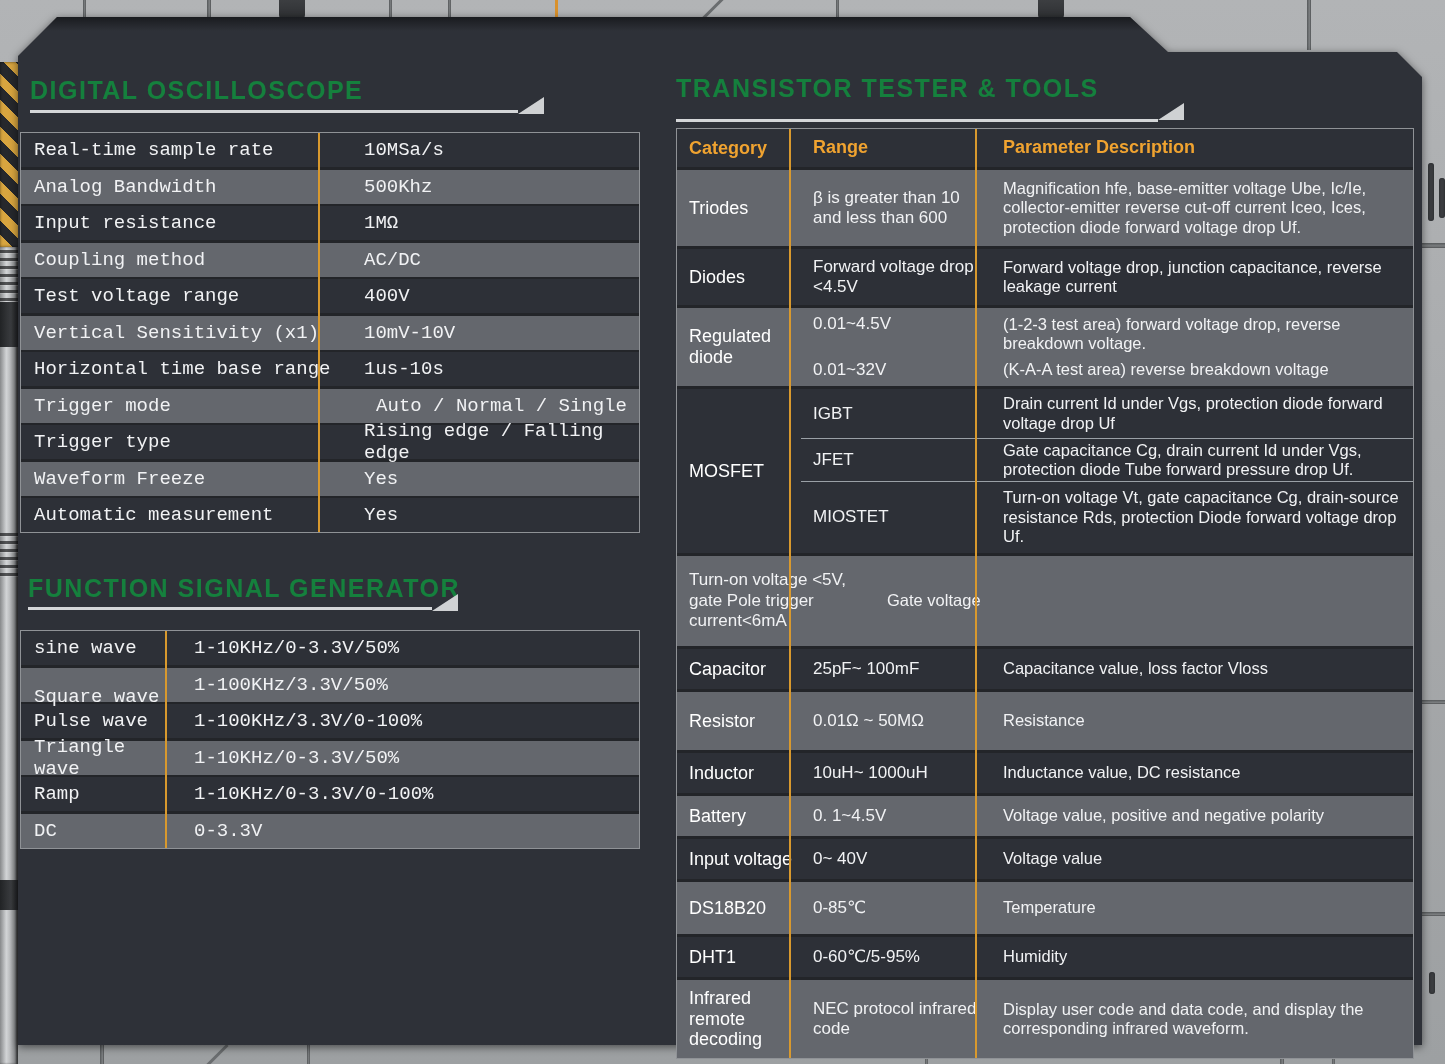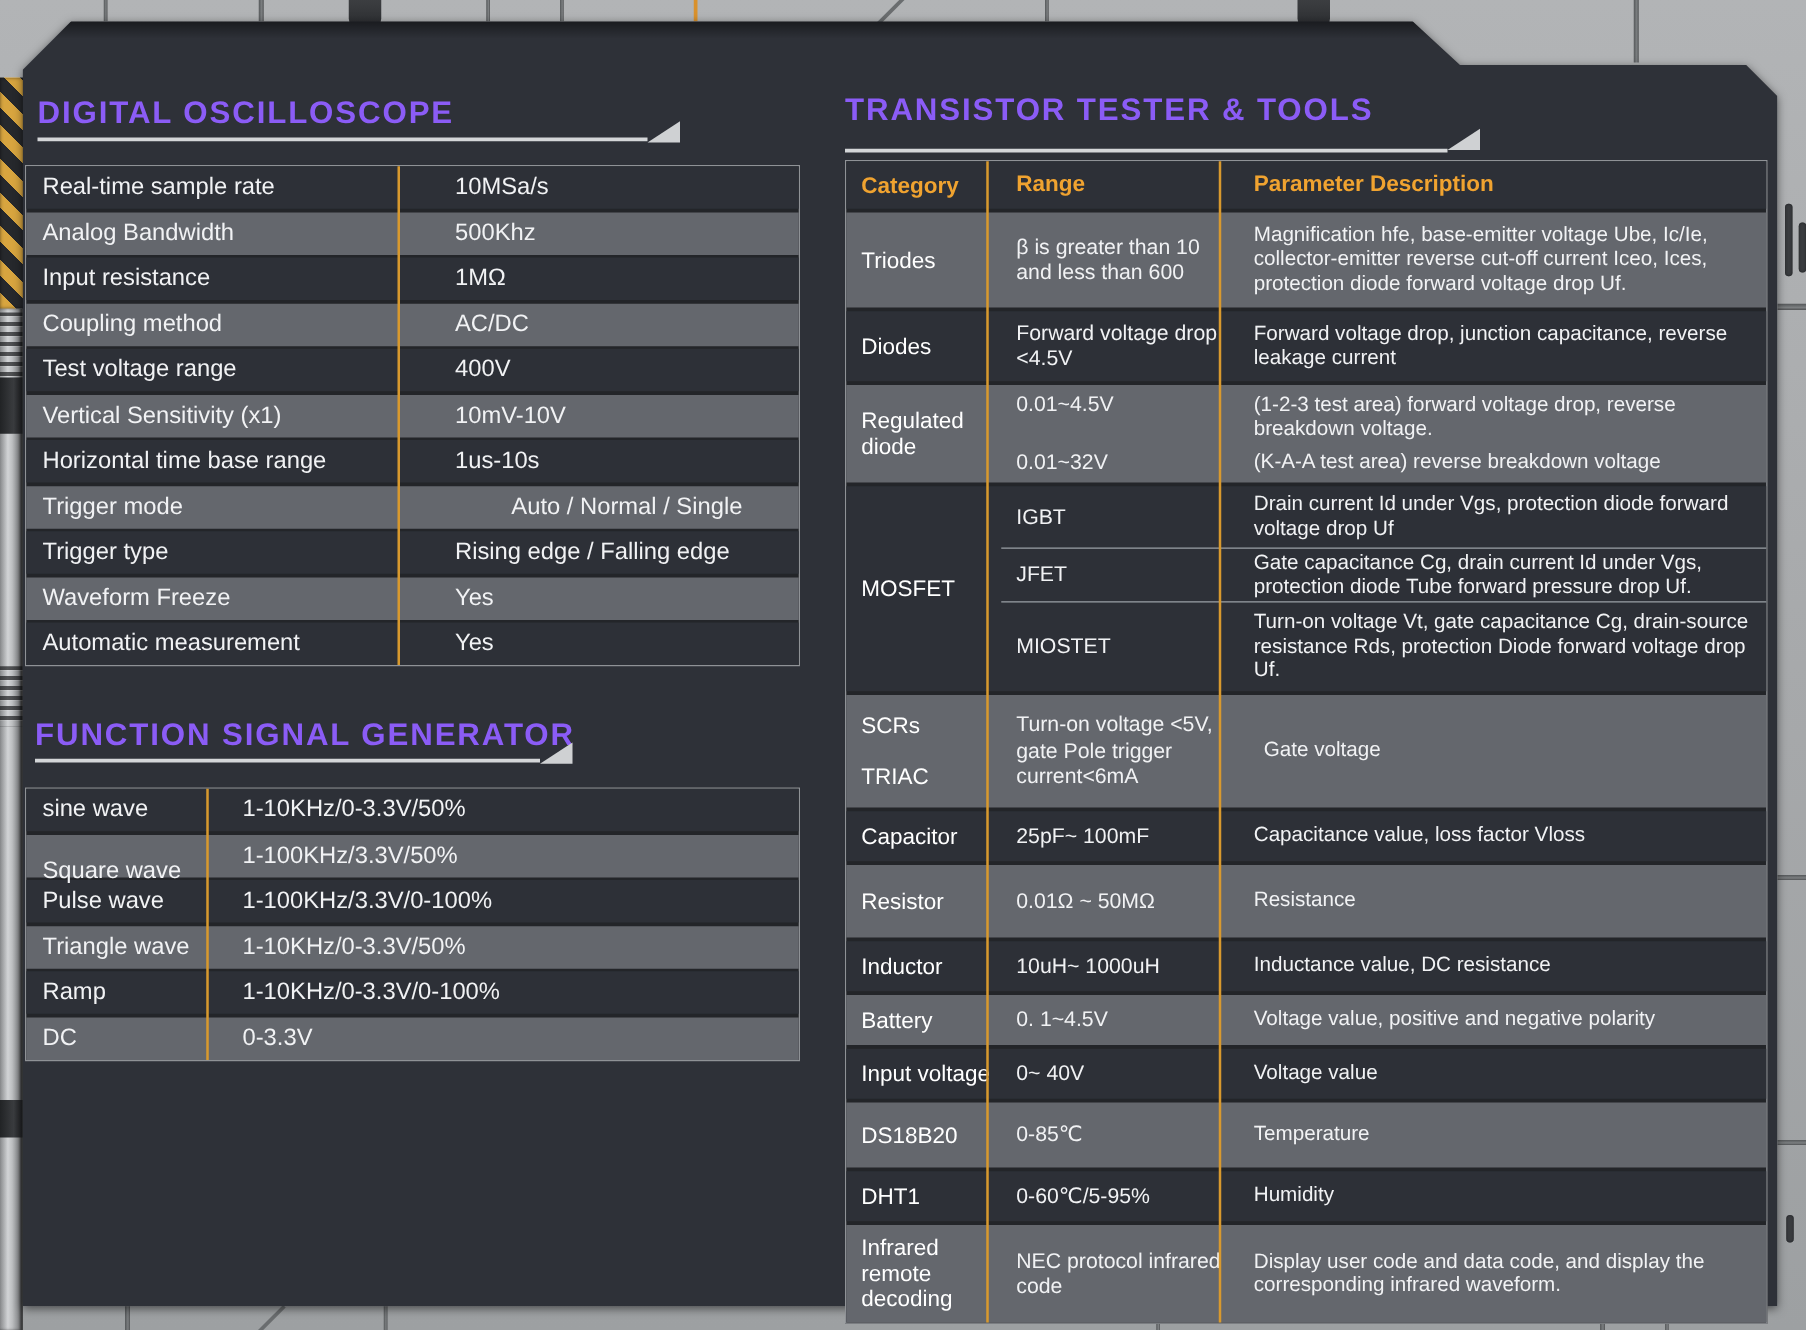--- a/index.html
+++ b/index.html
@@ -29,25 +29,25 @@
   
   .panel-wrap{position:absolute;left:0;top:0;width:1445px;height:1064px;filter:drop-shadow(0 2px 4px rgba(0,0,0,.55));z-index:1;}
   .panel{
     position:absolute;left:18px;top:17px;width:1404px;height:1028px;background:#2e3138;
     clip-path:polygon(39px 0,1112px 0,1150px 35px,1379px 35px,1404px 60px,1404px 1028px,0 1028px,0 39px);
   }
   .panel-bevel{position:absolute;left:0;top:0;width:100%;height:14px;
     background:linear-gradient(180deg,rgba(0,0,0,.45),rgba(0,0,0,0));}
   
   .content{position:absolute;left:0;top:0;width:1445px;height:1064px;z-index:2;}
-  .title{font-weight:800;font-size:25px;letter-spacing:1.5px;color:#8b5cf6;white-space:nowrap;}
+  .title{font-weight:800;font-size:25px;letter-spacing:1.5px;color:#15803d;white-space:nowrap;}
   .uline{height:3px;background:#d4d6d8;}
   .arrowhead{width:0;height:0;border-left:26px solid transparent;border-bottom:17px solid #cfd1d3;}
   .spec-table{background:#232529;border:1px solid #8f9296;}
-  .srow{display:flex;align-items:center;height:34px;margin-bottom:2.5px;}
+  .srow{display:flex;align-items:center;height:34px;margin-bottom:2.5px;font-family:Liberation Mono, monospace;}
   .srow:last-child{margin-bottom:0;}
   .dark{background:#2d3037;}
   .light{background:#64676d;}
   .lbl{padding-left:13px;font-size:19px;color:#f1f2f4;}
   .val{flex:1;font-size:19px;color:#f1f2f4;}
   .vline{position:absolute;top:0;bottom:0;width:2px;background:#d8992e;z-index:3;}
   
   .trow{display:flex;align-items:center;margin-bottom:3px;}
   .trow:last-child{margin-bottom:0;}
   .tcat{width:112px;padding-left:12px;box-sizing:content-box;font-size:18px;color:#ffffff;line-height:1.15;}
@@ -239,24 +239,20 @@
           <div class="tdesc">Gate capacitance Cg, drain current Id under Vgs, protection diode Tube forward pressure drop Uf.</div>
         </div>
         <div class="msub" style="height:72px;">
           <div class="trange">MIOSTET</div>
           <div class="tdesc">Turn-on voltage Vt, gate capacitance Cg, drain-source resistance Rds, protection Diode forward voltage drop Uf.</div>
         </div>
       </div>
     </div>
 
     <div class="trow light" style="height:90px;">
-      <div class="tcat stack" style="gap:20px;height:100%;">
-        <div>SCRs</div>
-        <div>TRIAC</div>
-      </div>
       <div class="trange">Turn-on voltage &lt;5V, gate Pole trigger current&lt;6mA</div>
       <div class="tdesc" style="padding-left:22px;">Gate voltage</div>
     </div>
 
     <div class="trow dark" style="height:40px;">
       <div class="tcat">Capacitor</div>
       <div class="trange">25pF~ 100mF</div>
       <div class="tdesc">Capacitance value, loss factor Vloss</div>
     </div>
 

